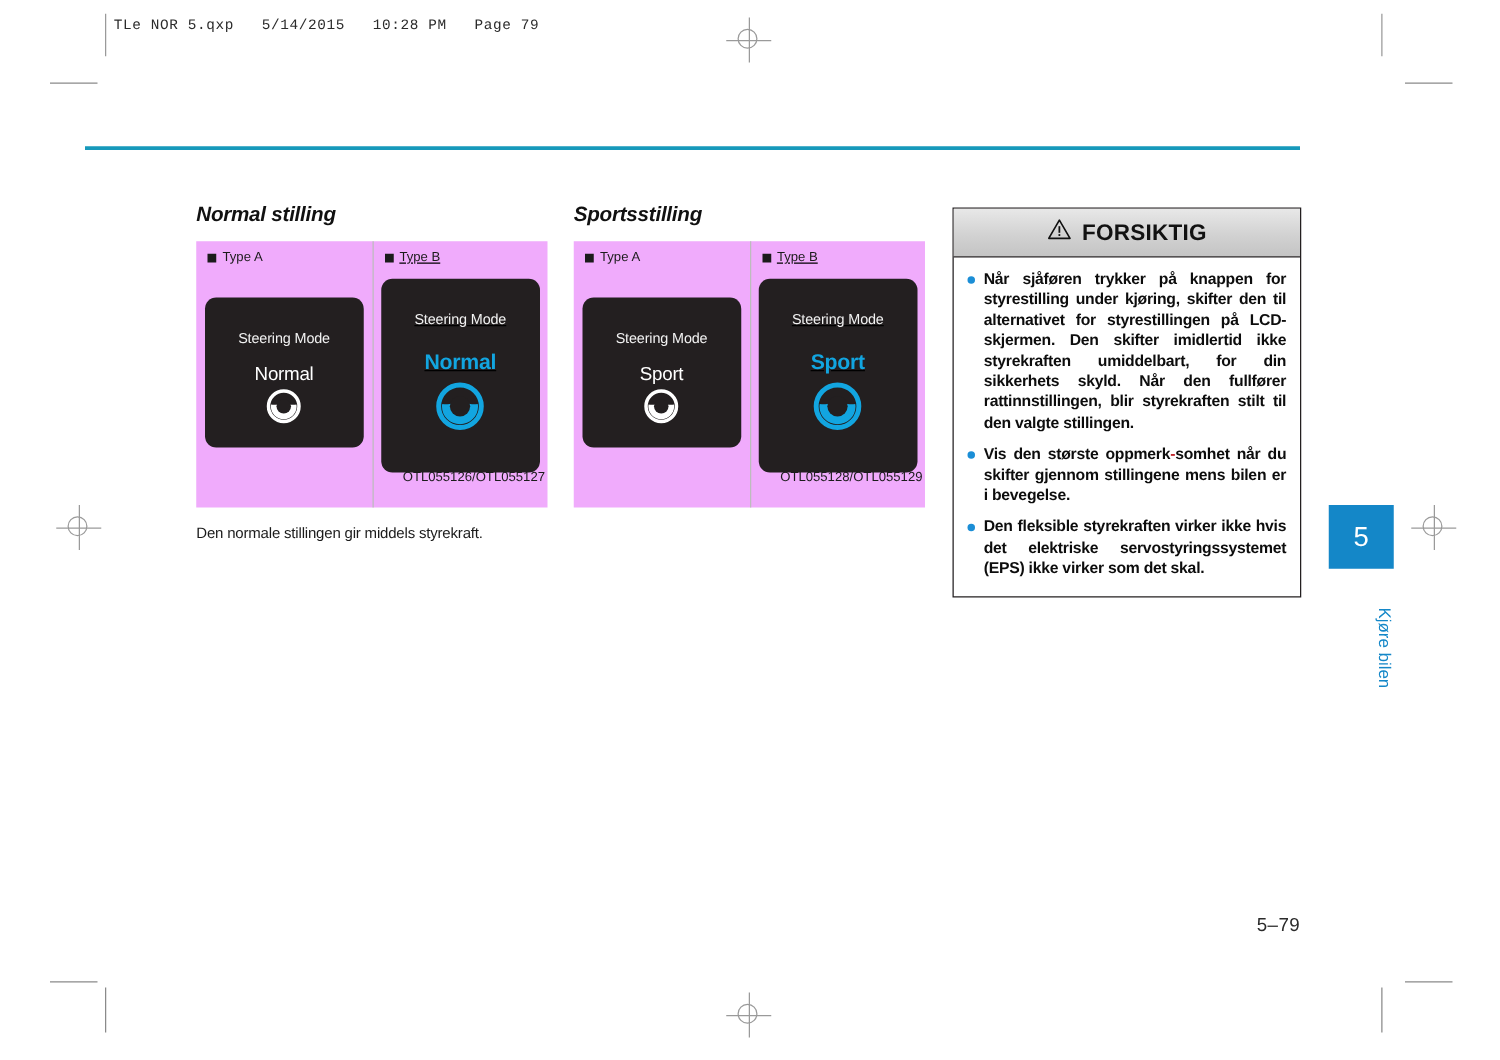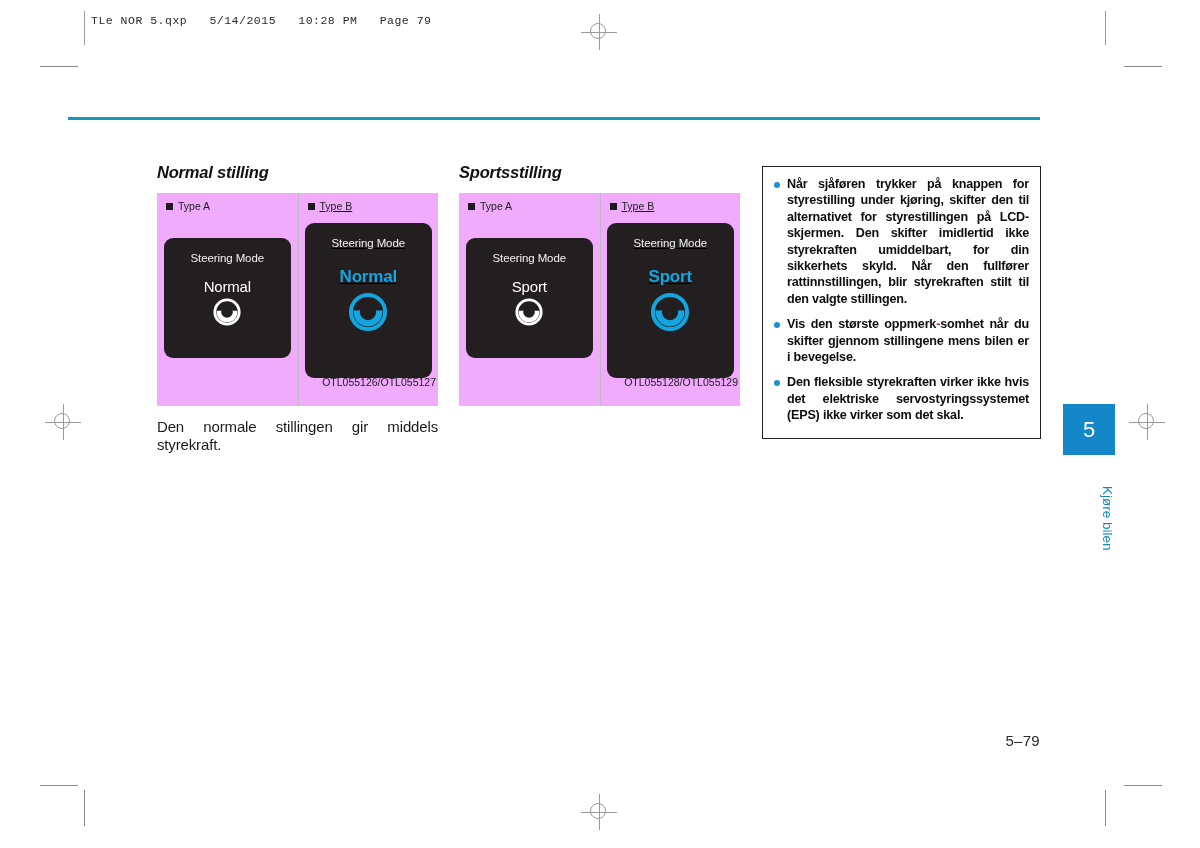--- a/index.html
+++ b/index.html
@@ -153,20 +153,21 @@
   .lcd-b {
     width: 127px;
     height: 155px;
     margin-top: 11px;
     padding-top: 14px;
   }
   .lcd-title {
     font-size: 11.5px;
     color: #f2f2f2;
     letter-spacing: -0.1px;
+    margin-top: 13px;
   }
   .mode-a {
     font-size: 15px;
     color: #ffffff;
     margin-top: 14px;
     letter-spacing: -0.2px;
   }
   .mode-b {
     font-size: 17px;
     font-weight: bold;
@@ -183,21 +184,21 @@
     font-size: 10.5px;
     color: #1b1b1b;
     position: absolute;
     right: 2px;
     bottom: 18px;
     white-space: nowrap;
   }
   .fig-spacer { height: 28px; }
 
   .body-text {
-    font-size: 15px;
+    font-size: 12px;
     line-height: 17.5px;
     color: #1b1b1b;
     text-align: justify;
     margin: 12px 0 0 0;
     letter-spacing: -0.15px;
   }
 
   
   .caution {
     position: absolute;
@@ -424,20 +425,30 @@
         </div>
         <div class="fig-spacer"></div>
         <div class="fig-code">OTL055128/OTL055129</div>
       </div>
     </div>
   </div>
 
 </div>
 
 <div class="caution">
+  <div class="caution-head">
+    <span class="warn-tri">
+      <svg width="19" height="17" viewBox="0 0 20 18" aria-hidden="true">
+        <path d="M10 1.2 L19 16.6 L1 16.6 Z" fill="none" stroke="#121212" stroke-width="1.4" stroke-linejoin="round"></path>
+        <rect x="9.25" y="6.3" width="1.5" height="5.6" fill="#121212"></rect>
+        <rect x="9.25" y="13.0" width="1.5" height="1.6" fill="#121212"></rect>
+      </svg>
+    </span>
+    <span class="caution-title">FORSIKTIG</span>
+  </div>
   <div class="caution-body">
     <div class="c-item">
       <span class="c-dot"></span>
       <span class="c-text">Når sjåføren trykker på knappen for styrestilling under kjøring, skifter den til alternativet for styrestillingen på LCD-skjermen. Den skifter imidlertid ikke styrekraften umiddelbart, for din sikkerhets skyld. Når den fullfører rattinnstillingen, blir styrekraften stilt til den valgte stillingen.</span>
     </div>
     <div class="c-item">
       <span class="c-dot"></span>
       <span class="c-text">Vis den største oppmerk<span class="redhyp">-</span>somhet når du skifter gjennom stillingene mens bilen er i bevegelse.</span>
     </div>
     <div class="c-item">

